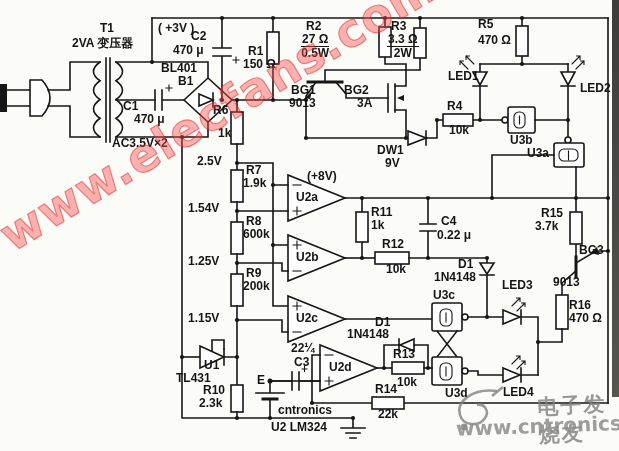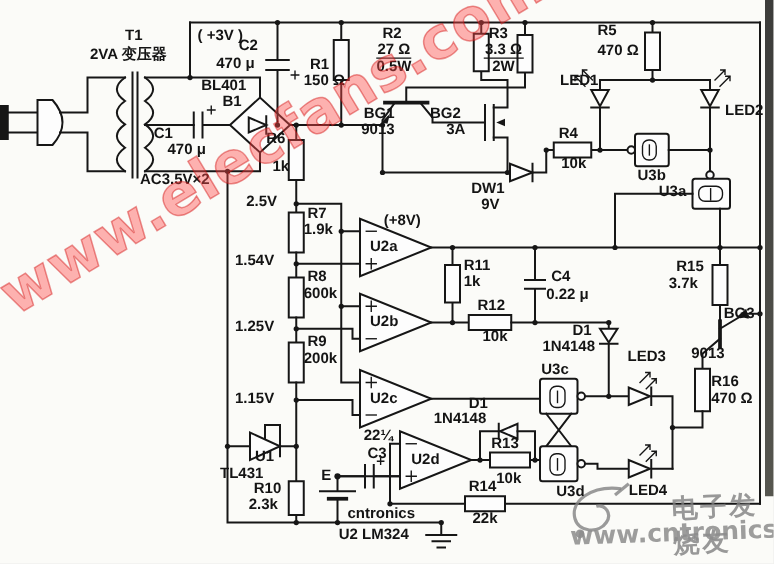--- a/index.html
+++ b/index.html
@@ -385,21 +385,21 @@
 
 <span class="lbl" style="left:291px;top:84px">BG1</span>
 <span class="lbl" style="left:289px;top:97px">9013</span>
 <span class="lbl" style="left:344px;top:84px">BG2</span>
 <span class="lbl" style="left:357px;top:97px">3A</span>
 <span class="lbl" style="left:377px;top:144px">DW1</span>
 <span class="lbl" style="left:385px;top:157px">9V</span>
 <span class="lbl" style="left:447px;top:100px">R4</span>
 <span class="lbl" style="left:449px;top:124px">10k</span>
 
-<span class="lbl" style="left:448px;top:58px">LED1</span>
+<span class="lbl" style="left:448px;top:70px">LED1</span>
 <span class="lbl" style="left:580px;top:82px">LED2</span>
 <span class="lbl" style="left:502px;top:279px">LED3</span>
 <span class="lbl" style="left:503px;top:386px">LED4</span>
 <span class="lbl" style="left:510px;top:134px">U3b</span>
 <span class="lbl" style="left:527px;top:147px">U3a</span>
 <span class="lbl" style="left:433px;top:289px">U3c</span>
 <span class="lbl" style="left:445px;top:387px">U3d</span>
 
 <span class="lbl" style="left:197px;top:155px">2.5V</span>
 <span class="lbl" style="left:188px;top:202px">1.54V</span>

